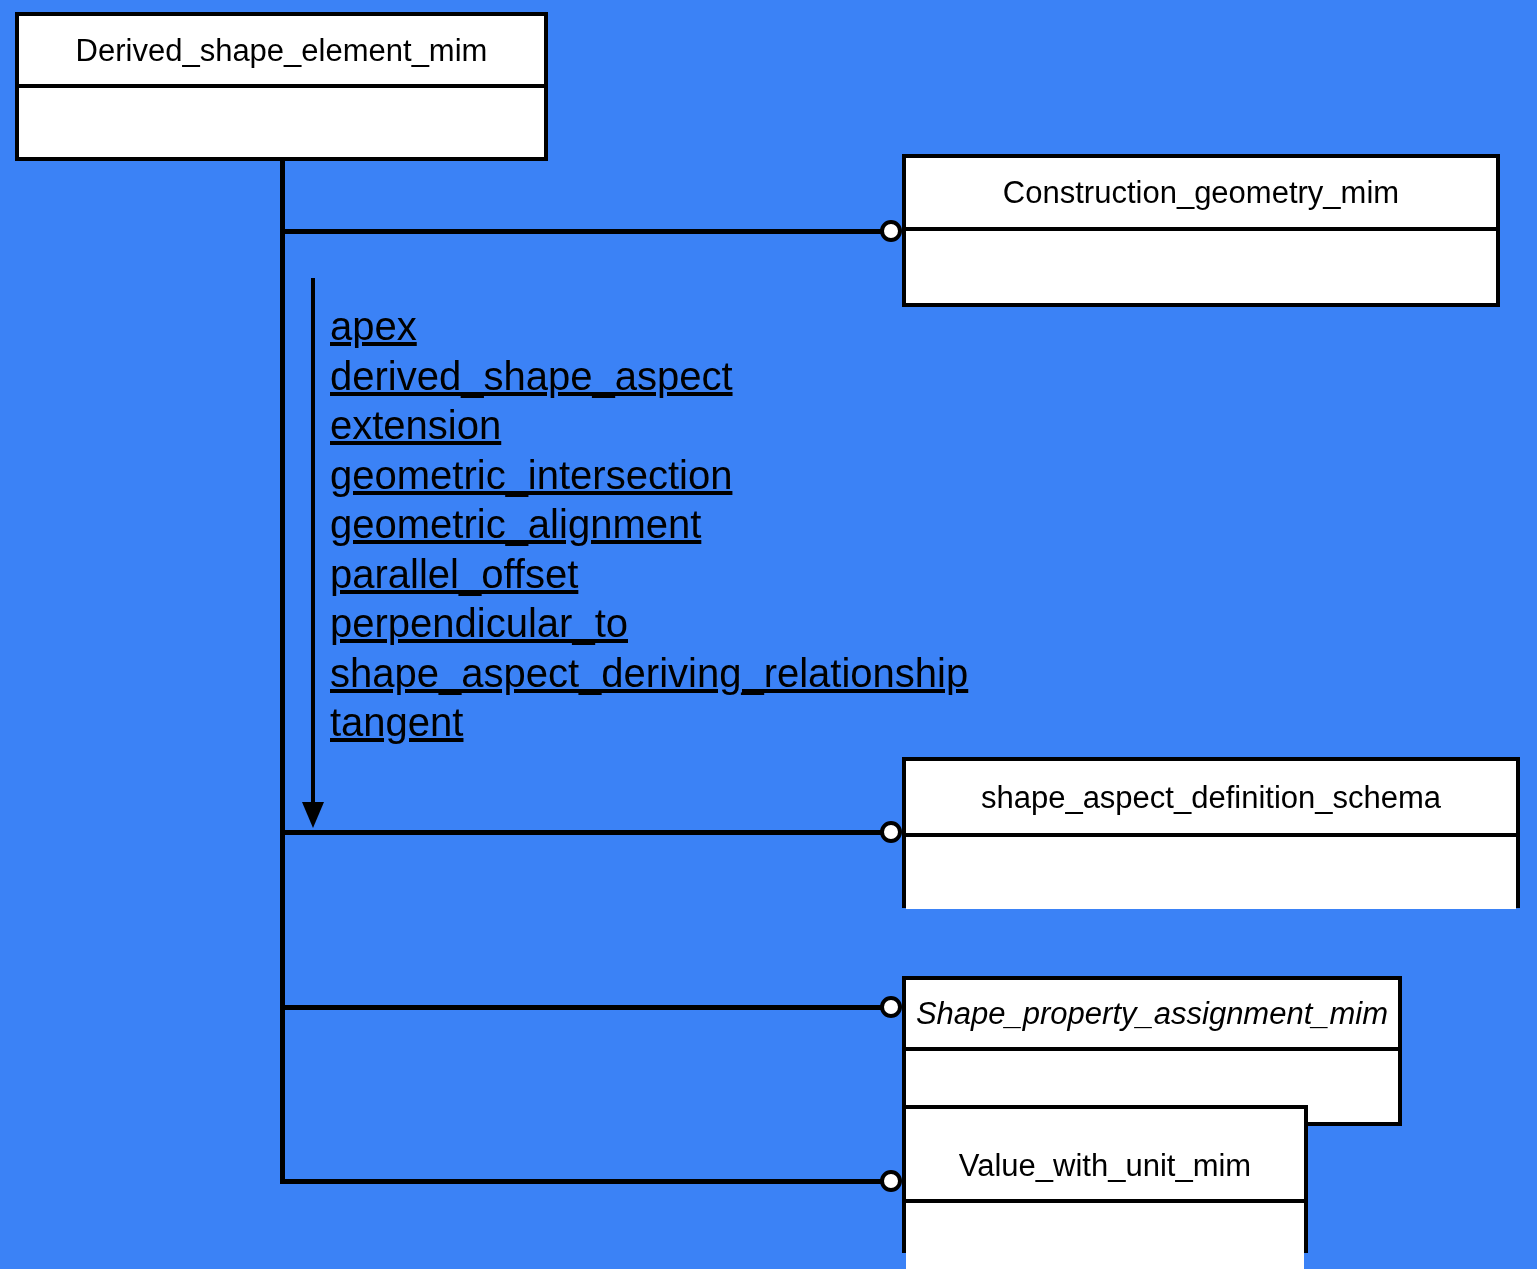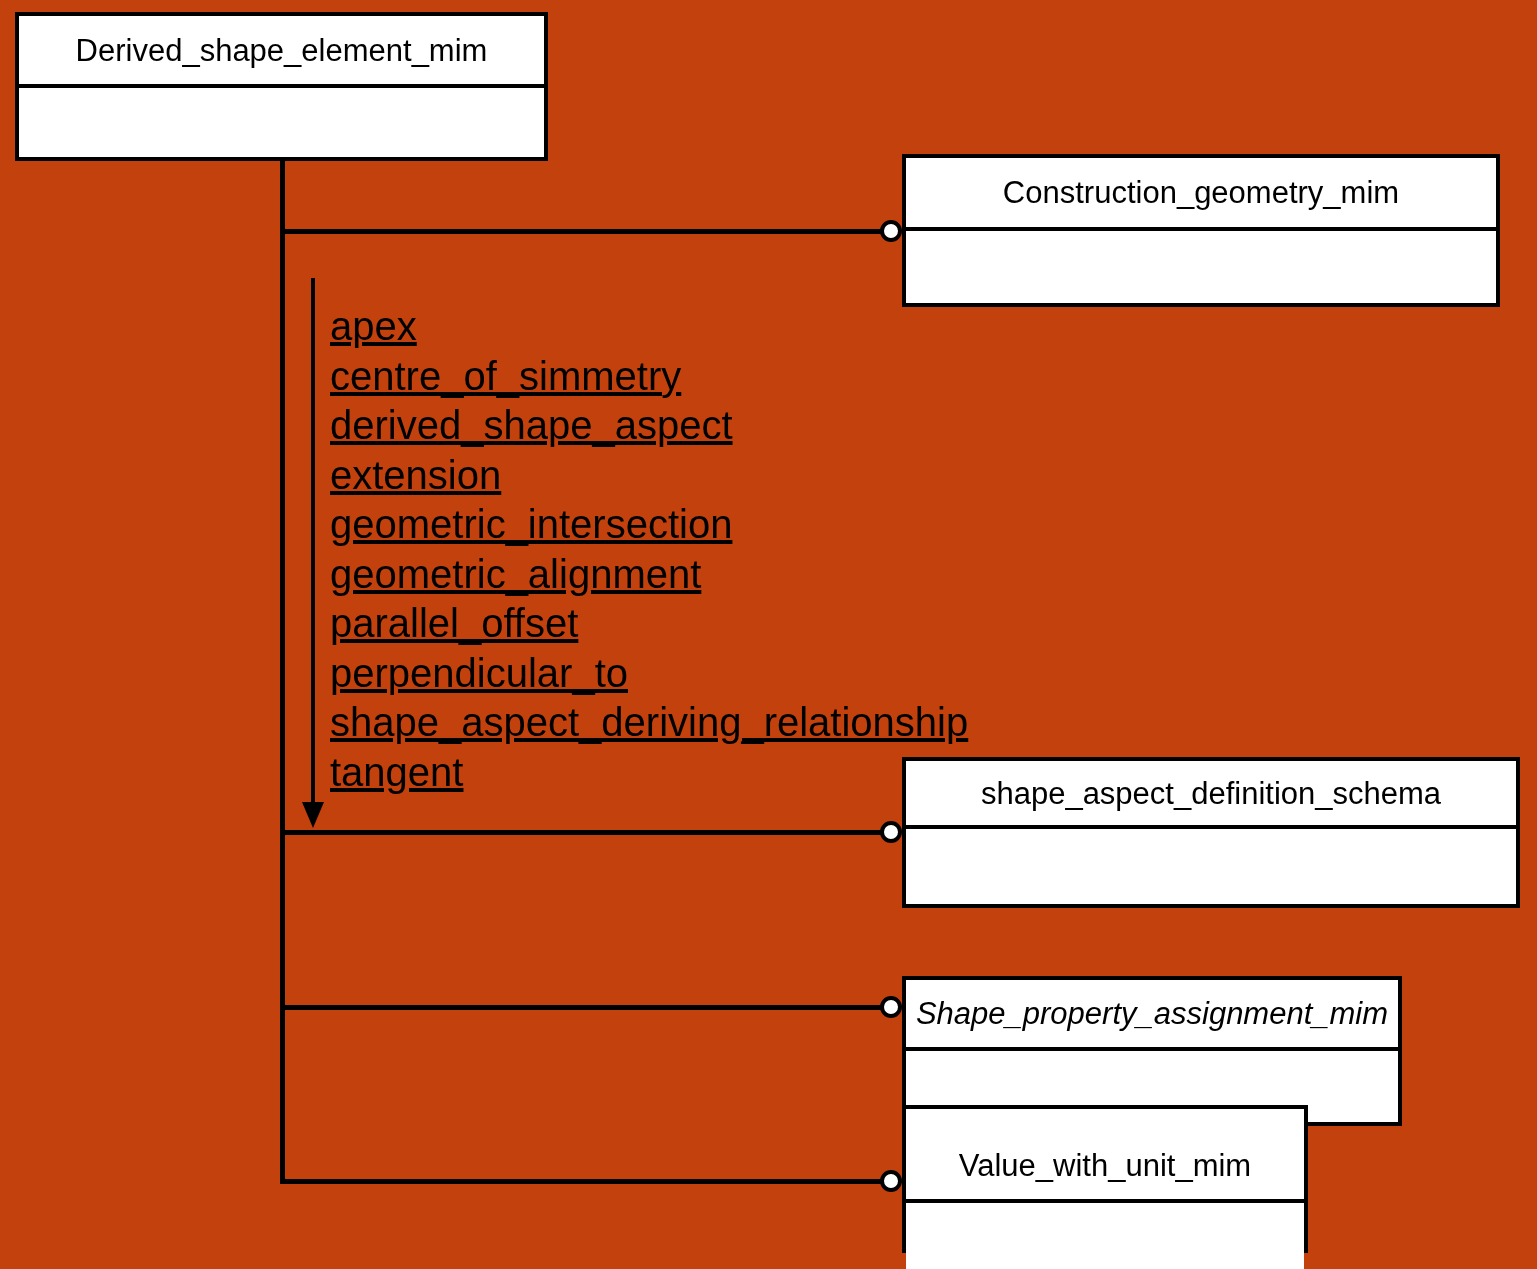--- a/index.html
+++ b/index.html
@@ -5,21 +5,21 @@
 <style>
   html, body {
     margin: 0;
     padding: 0;
     background: #ffffff;
   }
   #canvas {
     position: relative;
     width: 1537px;
     height: 1269px;
-    background: #c2410c;
+    background: #3b82f6;
     font-family: "Liberation Sans", sans-serif;
     overflow: hidden;
   }
 
   
   .schema-box {
     position: absolute;
     box-sizing: border-box;
     border: 4px solid #000000;
     background: #ffffff;
@@ -106,21 +106,21 @@
   </div>
 
   <div class="schema-box" id="box-construction-geometry" style="left:902px; top:154px; width:598px; height:153px;">
     <div class="box-title-row" style="height:73px;">
       <span class="box-title">Construction_geometry_mim</span>
     </div>
     <div class="box-body-row" style="height:72px;"></div>
   </div>
 
   <div class="schema-box" id="box-shape-aspect-definition" style="left:902px; top:757px; width:618px; height:151px;">
-    <div class="box-title-row" style="height:68px;text-align:right;">
+    <div class="box-title-row" style="height:76px;text-align:right;">
       <span class="box-title">shape_aspect_definition_schema</span>
     </div>
     <div class="box-body-row" style="height:72px;"></div>
   </div>
 
   <div class="schema-box" id="box-shape-property-assignment" style="left:902px; top:976px; width:500px; height:150px;font-style:italic;">
     <div class="box-title-row" style="height:71px;">
       <span class="box-title">Shape_property_assignment_mim</span>
     </div>
     <div class="box-body-row" style="height:71px;"></div>
@@ -145,21 +145,20 @@
   <div class="conn-circle" style="left:880px; top:996px;"></div>
 
   <div class="line-h" style="left:280px; top:1179px; width:604px;"></div>
   <div class="conn-circle" style="left:880px; top:1170px;"></div>
 
   <div class="thin-v" style="left:311px; top:278px; height:528px;"></div>
   <div class="arrow-head" style="left:302px; top:802px;"></div>
 
   <div id="attribute-list">
     <div class="attr-item">apex</div>
-    <div class="attr-item">centre_of_simmetry</div>
     <div class="attr-item">derived_shape_aspect</div>
     <div class="attr-item">extension</div>
     <div class="attr-item">geometric_intersection</div>
     <div class="attr-item">geometric_alignment</div>
     <div class="attr-item">parallel_offset</div>
     <div class="attr-item">perpendicular_to</div>
     <div class="attr-item">shape_aspect_deriving_relationship</div>
     <div class="attr-item">tangent</div>
   </div>
 

